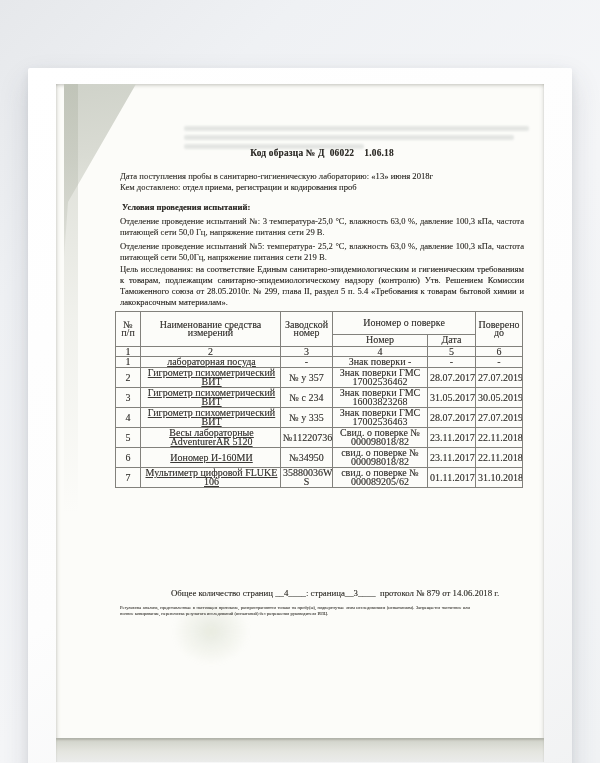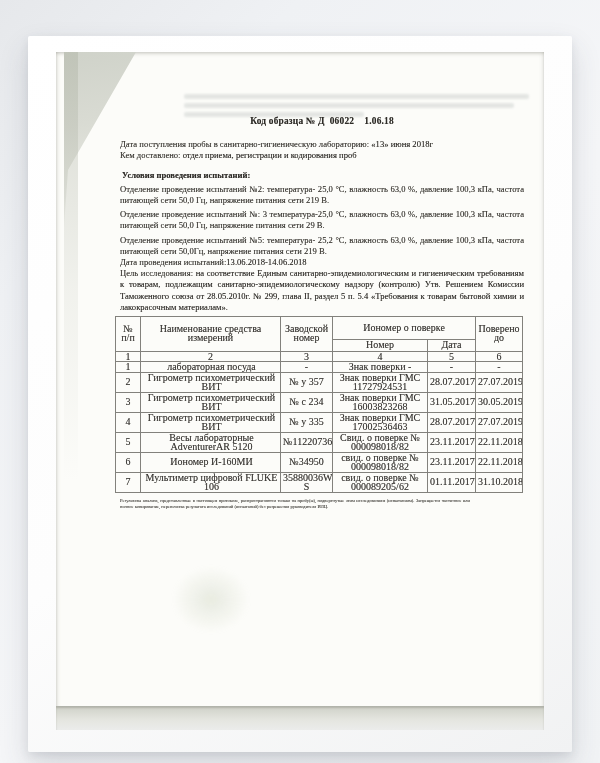--- a/index.html
+++ b/index.html
@@ -1,21 +1,21 @@
 <!DOCTYPE html>
 <html><head>
 <meta charset="utf-8">
 <style>
   html,body{margin:0;padding:0;}
   body{
     width:600px;height:763px;overflow:hidden;
     background:linear-gradient(135deg,#e6e8eb 0%,#eff1f4 22%,#f5f6f8 55%,#f1f3f5 100%);
     font-family:"Liberation Serif","DejaVu Serif",serif;
   }
-  .canvas{position:relative;width:600px;height:700px;}
+  .canvas{position:relative;width:600px;height:700px;margin-top:32px;}
 
   
   .photo-frame{
     position:absolute;left:28px;top:36px;width:544px;height:716px;
     background:linear-gradient(150deg,#ffffff 0%,#fdfdfd 55%,#f1f2f3 100%);
     border-radius:2px;
     box-shadow:0 14px 30px rgba(55,65,80,.16),0 4px 10px rgba(55,65,80,.10);
   }
   
   .scan{
@@ -73,21 +73,21 @@
   table.instruments{
     table-layout:fixed;border-collapse:collapse;width:407px;margin:3px 0 0 -5px;
     font-size:10px;line-height:8.5px;color:#3a3835;
   }
   .instruments th,.instruments td{
     border:1px solid #82817c;padding:1px 2px;vertical-align:middle;
     font-weight:normal;text-align:center;overflow:hidden;
   }
   .instruments thead tr:first-child th{height:20px;}
   .instruments tr.numbering td{height:7px;line-height:7px;}
-  .c-name{text-align:right;padding-left:4px !important;}
+  .c-name{text-align:right;padding-left:4px !important;text-decoration:underline;}
   col.w-num{width:25px;}col.w-name{width:140px;}col.w-serial{width:52px;}
   col.w-vnum{width:95px;}col.w-vdate{width:48px;}col.w-valid{width:47px;}
 
   .footer-line{
     margin:100px 0 0 26px !important;text-align:center;
     font-size:8.8px;white-space:pre;color:#36342f;
   }
   .disclaimer{
     margin-top:5px !important;width:700px;font-size:9px;line-height:11px;
     transform:scale(.5);transform-origin:0 0;text-align:justify;color:#4c4b46;
@@ -115,28 +115,26 @@
 
         <div class="sample-code">Код образца № Д  06022    1.06.18</div>
 
         <p><span>Дата поступления пробы в санитарно-гигиеническую лабораторию:</span><span class="b"> «13» июня  2018г</span></p>
         <p><span>Кем доставлено:</span><span class="b"> отдел приема, регистрации и кодирования проб</span></p>
 
         <p class="h">Условия проведения испытаний:</p>
 
         <div>
 
-            <p class="cond">Отделение проведение испытаний №2: температура- 25,0 °С, влажность 63,0  %, давление 100,3 кПа, частота питающей сети 50,0 Гц, напряжение питания сети  219 В.</p>
 
             <p class="cond">Отделение проведение испытаний №: 3 температура-25,0 °С, влажность 63,0 %, давление 100,3 кПа, частота питающей сети 50,0 Гц, напряжение питания сети  29 В.</p>
 
             <p class="cond">Отделение проведение испытаний №5: температура- 25,2 °С, влажность 63,0  %, давление 100,3 кПа, частота питающей сети 50,0Гц, напряжение питания сети  219 В.</p>
           </div>
 
-        <p><span>Дата проведения испытаний:</span><span class="b">13.06.2018-14.06.2018</span></p>
 
         <p class="just"><span>Цель исследования:</span><span class="b"> на соответствие Единым санитарно-эпидемиологическим и гигиеническим требованиям к товарам, подлежащим санитарно-эпидемиологическому надзору (контролю) Утв. Решением Комиссии Таможенного союза от 28.05.2010г.  № 299, глава II, раздел 5 п. 5.4 «Требования к товарам бытовой химии и лакокрасочным материалам».</span></p>
 
 
         <table class="instruments">
           <colgroup>
             <col class="w-num">
               <col class="w-name">
               <col class="w-serial">
               <col class="w-vnum">
@@ -172,21 +170,21 @@
                 <td>-</td>
                 <td>Знак поверки -</td>
                 <td>-</td>
                 <td>-</td>
               </tr>
 
               <tr>
                 <td>2</td>
                 <td class="c-name">Гигрометр психометрический ВИТ</td>
                 <td>№ у 357</td>
-                <td>Знак поверки  ГМС 11727924531</td>
+                <td>Знак поверки  ГМС 17002536462</td>
                 <td>28.07.2017</td>
                 <td>27.07.2019</td>
               </tr>
 
               <tr>
                 <td>3</td>
                 <td class="c-name">Гигрометр психометрический ВИТ</td>
                 <td>№ с 234</td>
                 <td>Знак поверки  ГМС 16003823268</td>
                 <td>31.05.2017</td>
@@ -224,18 +222,19 @@
                 <td>7</td>
                 <td class="c-name">Мультиметр  цифровой FLUKE 106</td>
                 <td>35880036W S</td>
                 <td>свид. о поверке № 000089205/62</td>
                 <td>01.11.2017</td>
                 <td>31.10.2018</td>
               </tr>
             </tbody>
         </table>
 
+        <p class="footer-line">Общее количество страниц __4____: страница__3____  протокол № 879 от 14.06.2018 г.</p>
         <p class="disclaimer">Результаты анализа, представленные в настоящем протоколе, распространяются  только на пробу(ы), подвергнутые этим исследованиям (испытаниям). Запрещается частичное или полное копирование, перепечатка результата исследований (испытаний) без разрешения руководителя ИЛЦ.</p>
 
       </div>
     </div>
   </div>
 </div>
 
 </body></html>

